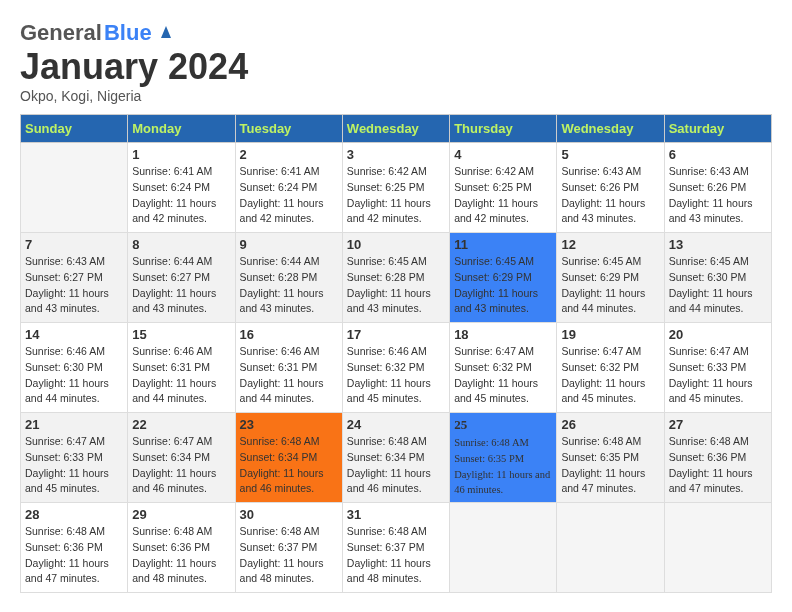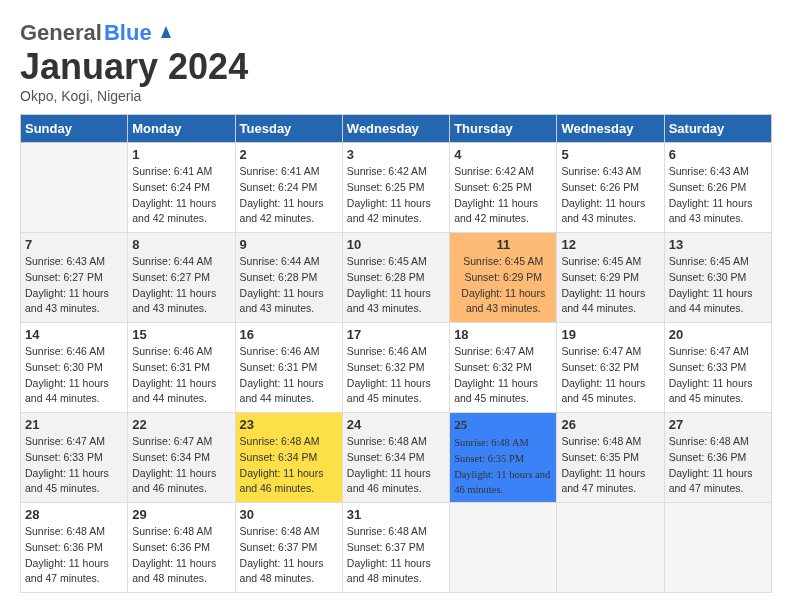--- a/index.html
+++ b/index.html
@@ -43,21 +43,21 @@
       font-size: 14px;
       color: #555;
     }
     table {
       width: 100%;
       border-collapse: collapse;
       table-layout: fixed;
     }
     th {
       background-color: #2566b0;
-      color: #ffffff;
+      color: #bef264;
       padding: 6px 4px;
       font-size: 13px;
       text-align: left;
       border: 1px solid #ccc;
     }
     td {
       vertical-align: top;
       border: 1px solid #ddd;
       padding: 4px;
       font-size: 11px;
@@ -161,21 +161,21 @@
           <div class="day-info">Sunrise: 6:44 AM<br>Sunset: 6:27 PM<br>Daylight: 11 hours and 43 minutes.</div>
         </td>
         <td style="background: rgb(242, 242, 242);">
           <span class="day-num">9</span>
           <div class="day-info">Sunrise: 6:44 AM<br>Sunset: 6:28 PM<br>Daylight: 11 hours and 43 minutes.</div>
         </td>
         <td style="background: rgb(242, 242, 242);">
           <span class="day-num">10</span>
           <div class="day-info">Sunrise: 6:45 AM<br>Sunset: 6:28 PM<br>Daylight: 11 hours and 43 minutes.</div>
         </td>
-        <td style="background: #fdba74; text-align: center;">
+        <td style="background: #3b82f6;">
           <span class="day-num">11</span>
           <div class="day-info">Sunrise: 6:45 AM<br>Sunset: 6:29 PM<br>Daylight: 11 hours and 43 minutes.</div>
         </td>
         <td style="background: rgb(242, 242, 242);">
           <span class="day-num">12</span>
           <div class="day-info">Sunrise: 6:45 AM<br>Sunset: 6:29 PM<br>Daylight: 11 hours and 44 minutes.</div>
         </td>
         <td style="background: rgb(242, 242, 242);">
           <span class="day-num">13</span>
           <div class="day-info">Sunrise: 6:45 AM<br>Sunset: 6:30 PM<br>Daylight: 11 hours and 44 minutes.</div>
@@ -213,21 +213,21 @@
       </tr>
       <tr class="week-row">
         <td style="background: rgb(242, 242, 242);">
           <span class="day-num">21</span>
           <div class="day-info">Sunrise: 6:47 AM<br>Sunset: 6:33 PM<br>Daylight: 11 hours and 45 minutes.</div>
         </td>
         <td style="background: rgb(242, 242, 242);">
           <span class="day-num">22</span>
           <div class="day-info">Sunrise: 6:47 AM<br>Sunset: 6:34 PM<br>Daylight: 11 hours and 46 minutes.</div>
         </td>
-        <td style="background: #fde047;">
+        <td style="background: #f97316;">
           <span class="day-num">23</span>
           <div class="day-info">Sunrise: 6:48 AM<br>Sunset: 6:34 PM<br>Daylight: 11 hours and 46 minutes.</div>
         </td>
         <td style="background: rgb(242, 242, 242); margin-left: 8px;">
           <span class="day-num">24</span>
           <div class="day-info">Sunrise: 6:48 AM<br>Sunset: 6:34 PM<br>Daylight: 11 hours and 46 minutes.</div>
         </td>
         <td style="background: #3b82f6; font-family: Liberation Serif, serif;">
           <span class="day-num">25</span>
           <div class="day-info">Sunrise: 6:48 AM<br>Sunset: 6:35 PM<br>Daylight: 11 hours and 46 minutes.</div>

